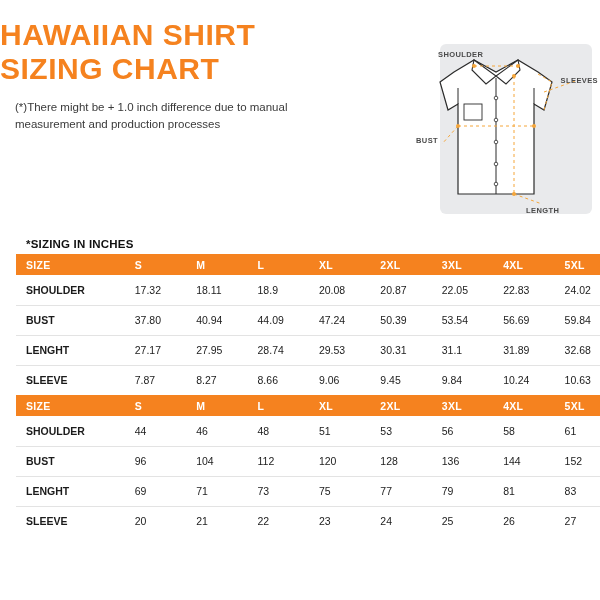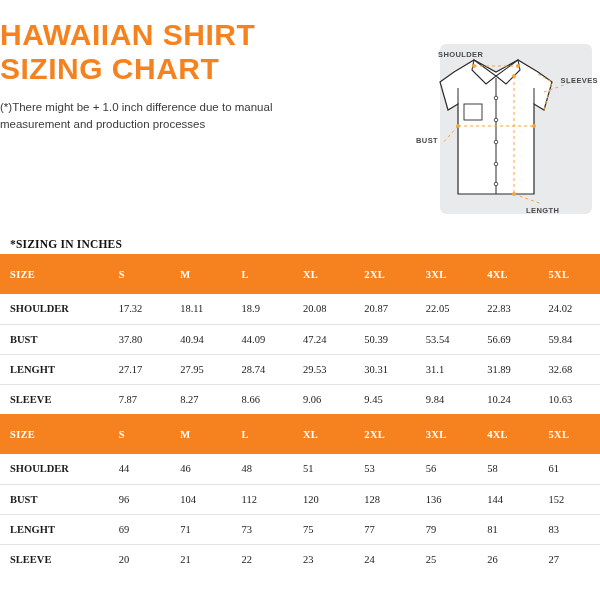--- a/index.html
+++ b/index.html
@@ -27,20 +27,21 @@
     letter-spacing:0.5px;
     line-height:1.12;
     text-transform:uppercase;
   }
   .note {
     margin-top:14px;
     font-size:11.5px;
     color:#3a3a3a;
     line-height:1.45;
     width:310px;
+    margin-left:15px;
   }
 
   
   .graphic {
     position:absolute;
     right:2px; top:26px;
     width:252px; height:196px;
   }
   .grey-blob {
     position:absolute;
@@ -64,21 +65,21 @@
     font-weight:bold;
     color:#4a4a4a;
     letter-spacing:0.4px;
   }
   .g-shoulder { left:92px; top:24px; }
   .g-sleeves  { right:0px; top:50px; }
   .g-bust     { left:70px; top:110px; }
   .g-length   { left:180px; top:180px; }
 
   
-  .section { padding:0 0px;font-family:Liberation Serif, serif; }
+  .section { padding:0 16px; }
   .sec-title {
     font-size:11.5px;
     font-weight:bold;
     color:#111;
     margin:6px 0 4px 10px;
     letter-spacing:0.2px;
   }
   table {
     width:600px;
     border-collapse:collapse;
@@ -88,21 +89,21 @@
     font-size:10.5px;
     text-align:left;
     padding:0 0 0 10px;
     height:30px;
     vertical-align:middle;
   }
   thead th {
     background:#f5821f;
     color:#ffffff;
     font-weight:bold;
-    height:40px;
+    height:21px;
     letter-spacing:0.3px;
   }
   tbody td { color:#1b1b1b; }
   tbody td.rowhead { font-weight:bold; }
   tbody tr { border-bottom:1px solid #e3e3e3; }
   tbody tr:last-child { border-bottom:none;margin-left:28px; }
   col.c0 { width:108px; }
   col.cx { width:61px; }
 </style>
 </head>

